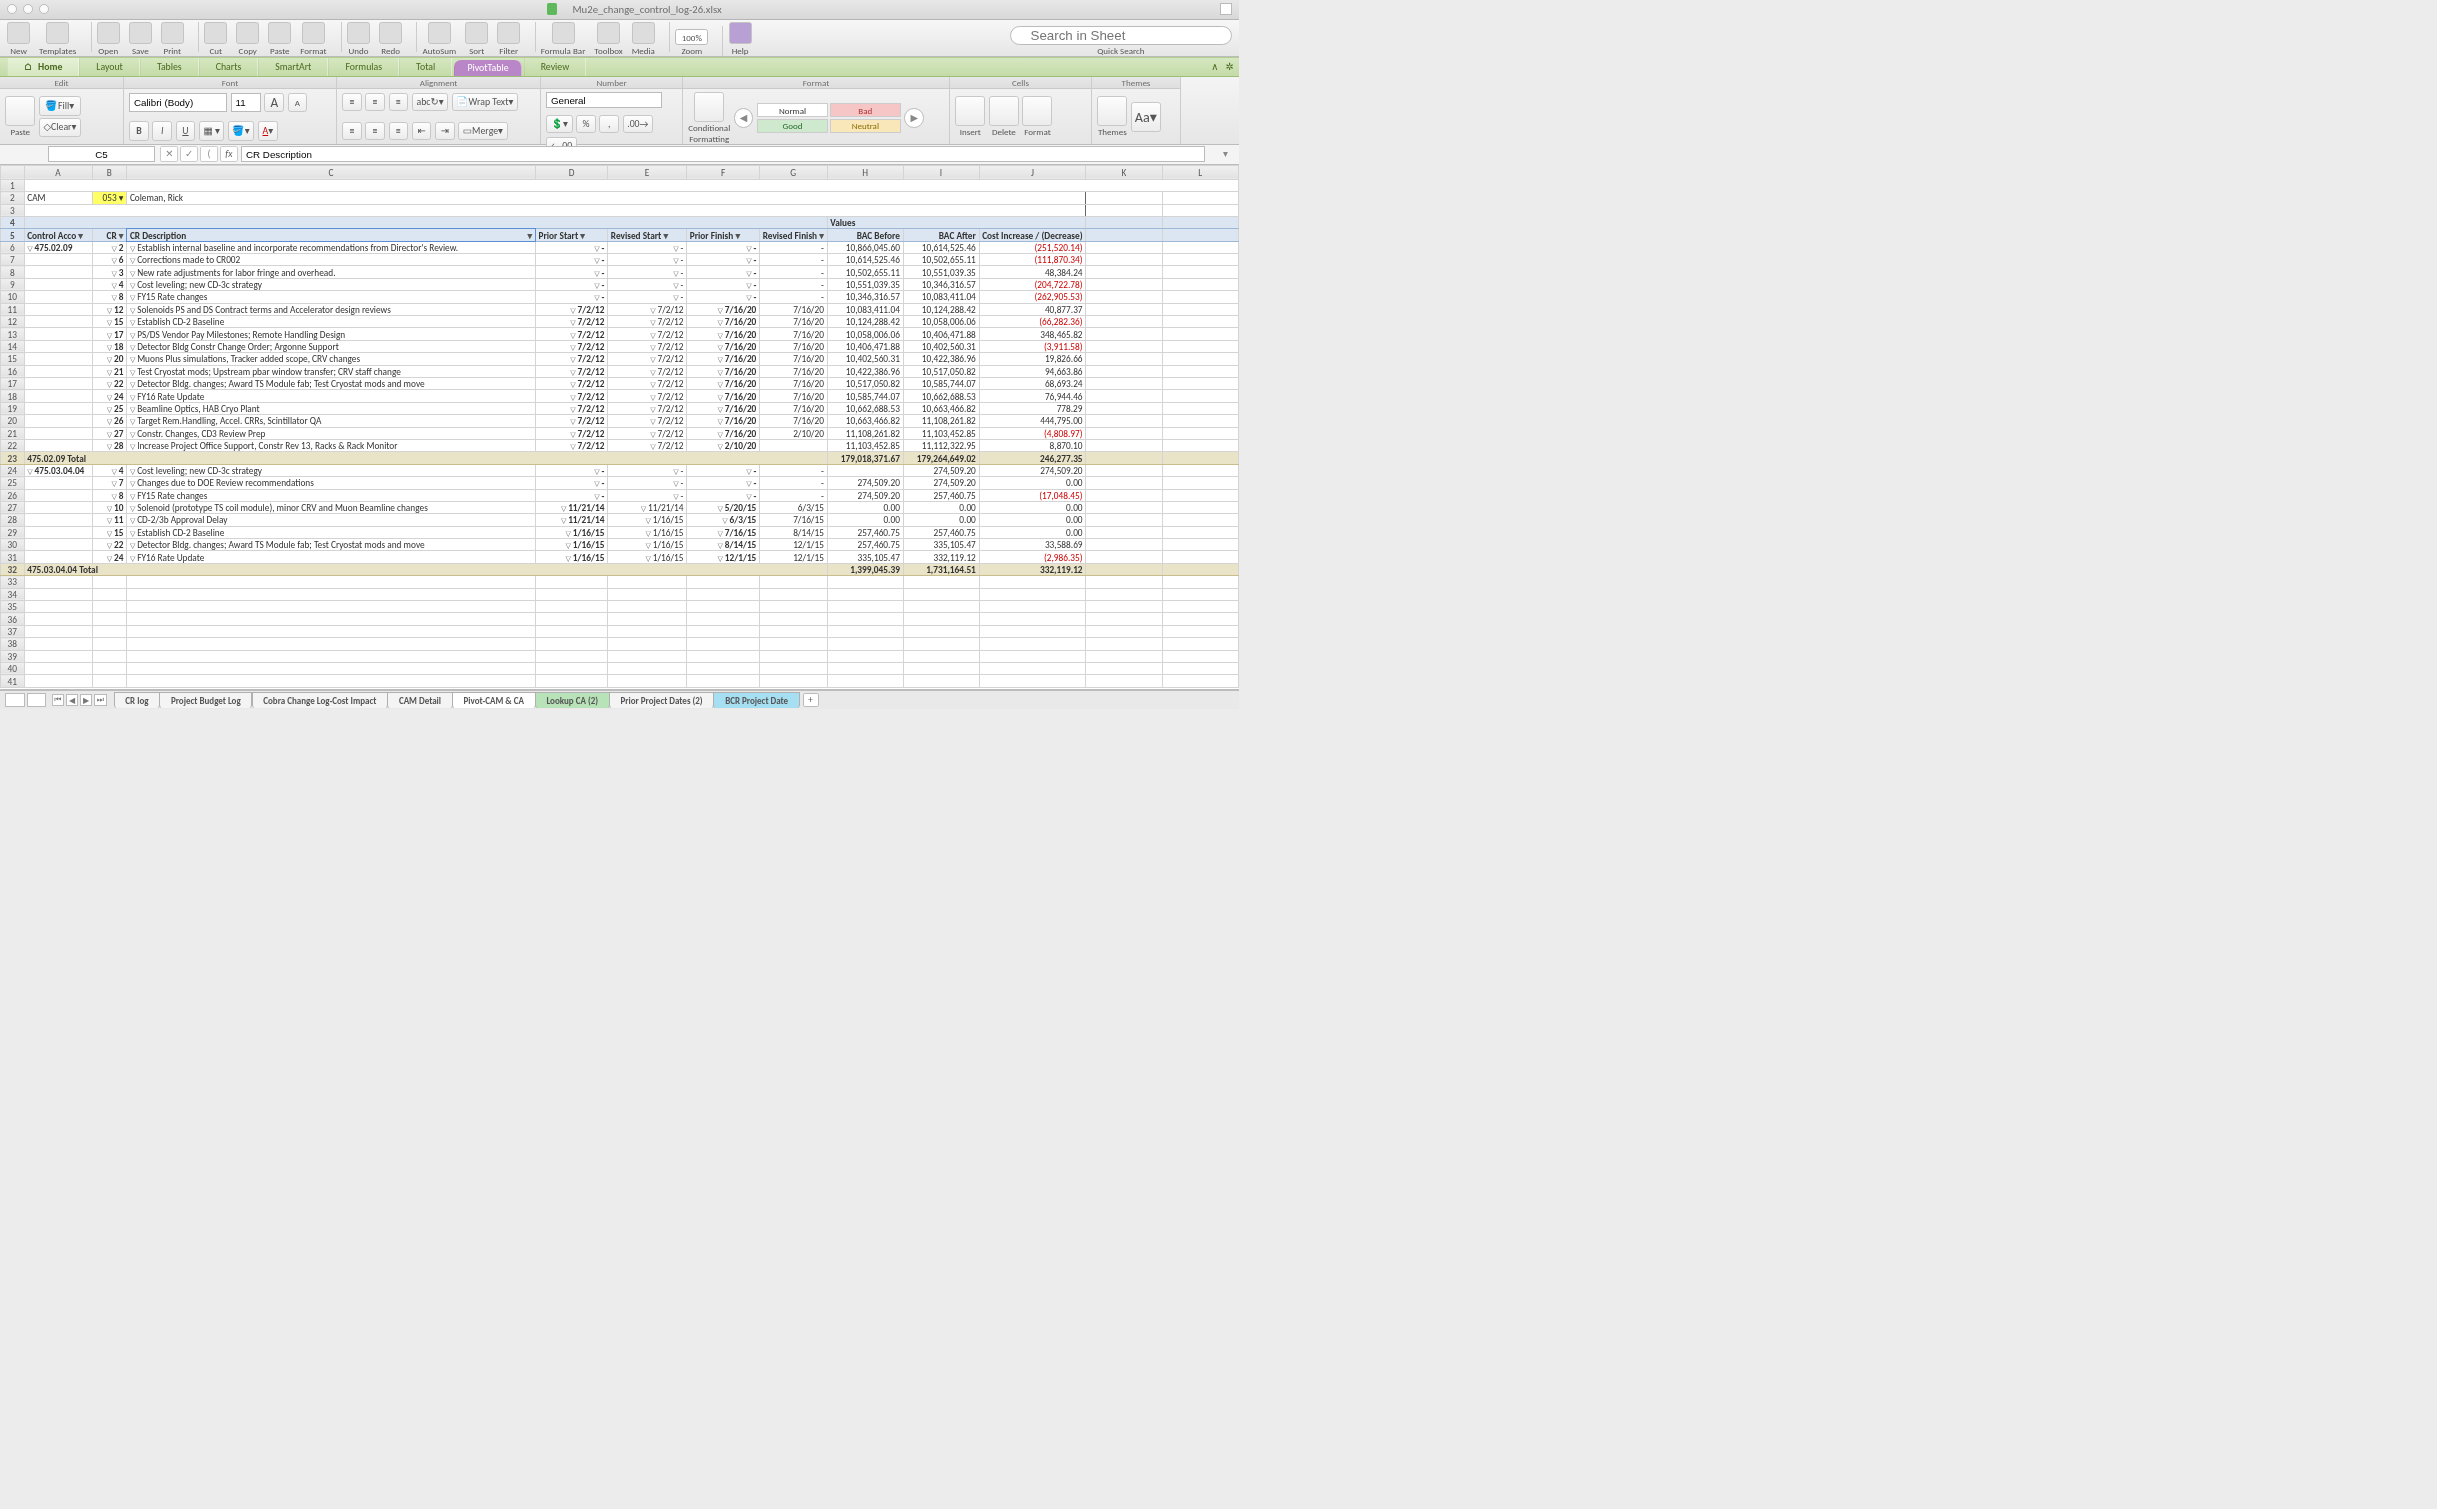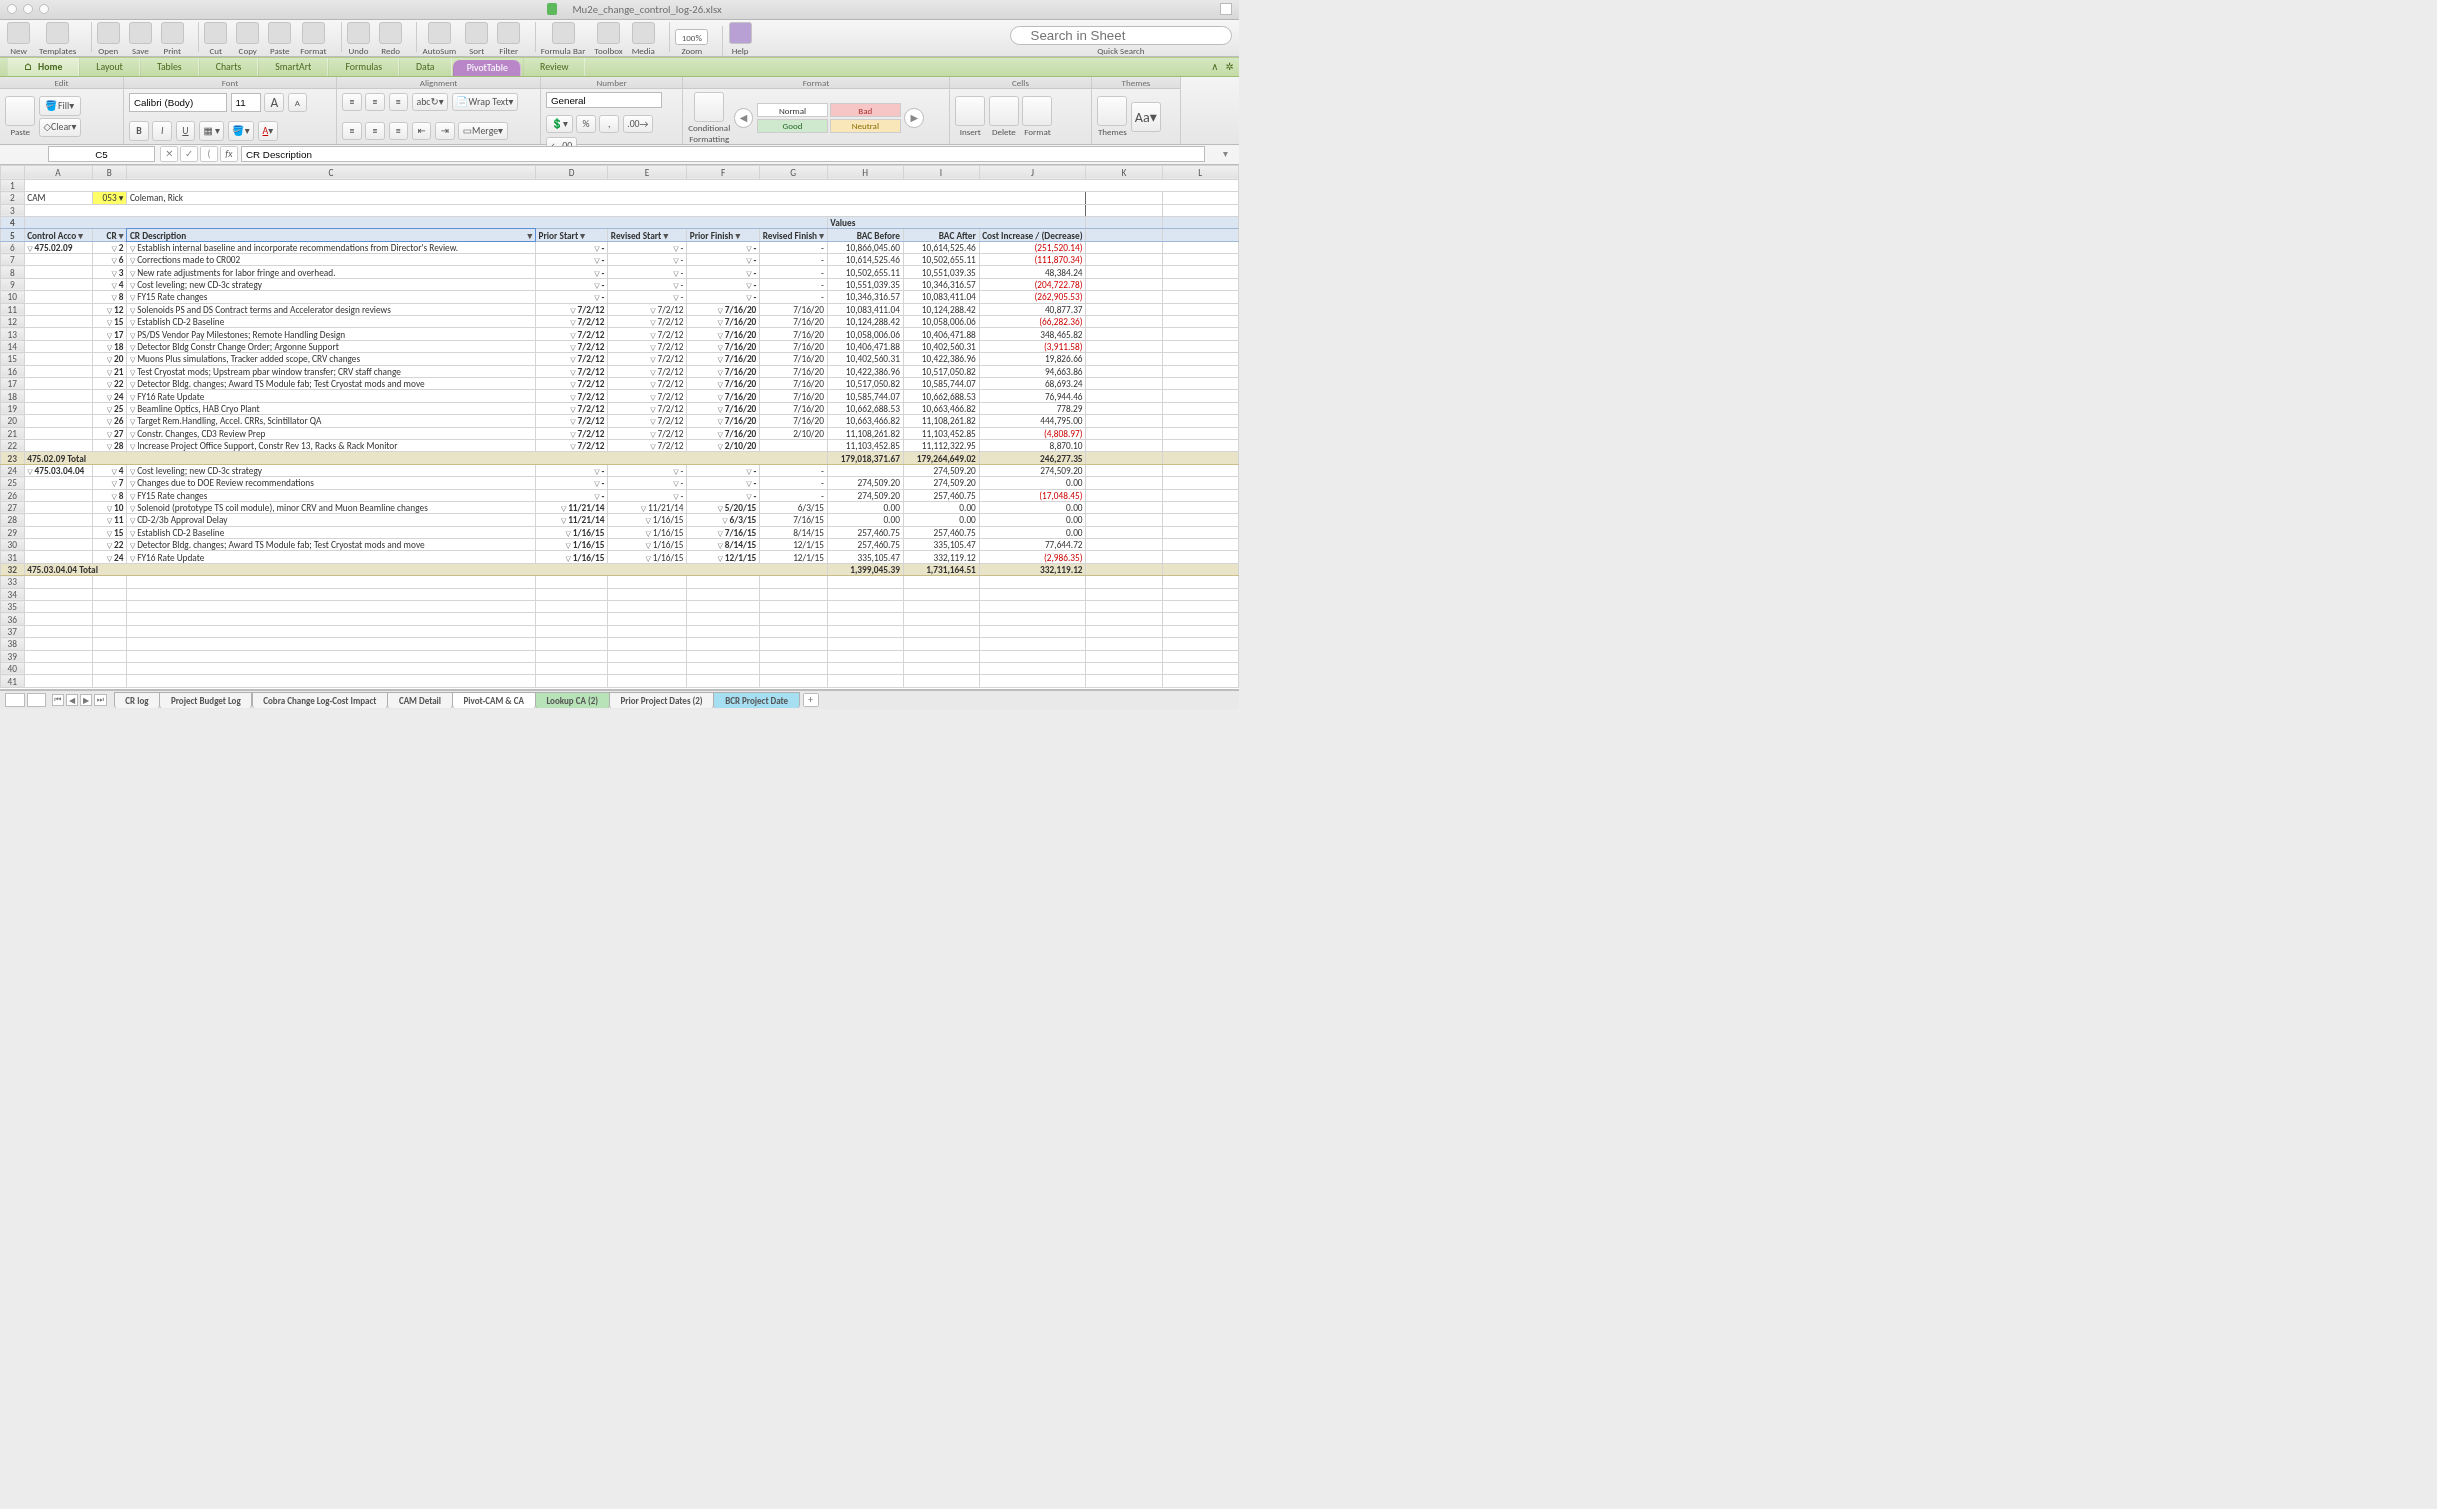--- a/index.html
+++ b/index.html
@@ -200,21 +200,21 @@
   </div>
 </div>
 
 <div class="ribbontabs" id="ribbon-tabs">
 <div class="ribtab home"><span class="house">⌂</span>Home</div>
     <div class="ribtab">Layout</div>
     <div class="ribtab">Tables</div>
     <div class="ribtab">Charts</div>
     <div class="ribtab">SmartArt</div>
     <div class="ribtab">Formulas</div>
-    <div class="ribtab">Data</div>
+    <div class="ribtab">Total</div>
     <div class="ribtab pivot">PivotTable</div>
     <div class="ribtab">Review</div>
     <div class="ribright">
       <span>∧</span>
       <span>✲</span>
     </div>
   </div>
 
 <div class="ribbon">
   <div class="ribgrp" style="width:124px">
@@ -781,21 +781,21 @@
           <td class="rowhdr">30</td>
           <td></td>
           <td class="r"><span class="tri">▽</span><b>22</b></td>
           <td><span class="tri">▽</span>Detector Bldg. changes; Award TS Module fab; Test Cryostat mods and move</td>
           <td class="r"><span class="tri">▽</span><b>1/16/15</b></td>
           <td class="r"><span class="tri">▽</span>1/16/15</td>
           <td class="r"><span class="tri">▽</span><b>8/14/15</b></td>
           <td class="r">12/1/15</td>
           <td class="r">257,460.75</td>
           <td class="r">335,105.47</td>
-          <td class="r">77,644.72</td>
+          <td class="r">33,588.69</td>
           <td></td>
           <td></td>
         </tr>
         <tr>
           <td class="rowhdr">31</td>
           <td></td>
           <td class="r"><span class="tri">▽</span><b>24</b></td>
           <td><span class="tri">▽</span>FY16 Rate Update</td>
           <td class="r"><span class="tri">▽</span><b>1/16/15</b></td>
           <td class="r"><span class="tri">▽</span>1/16/15</td>

